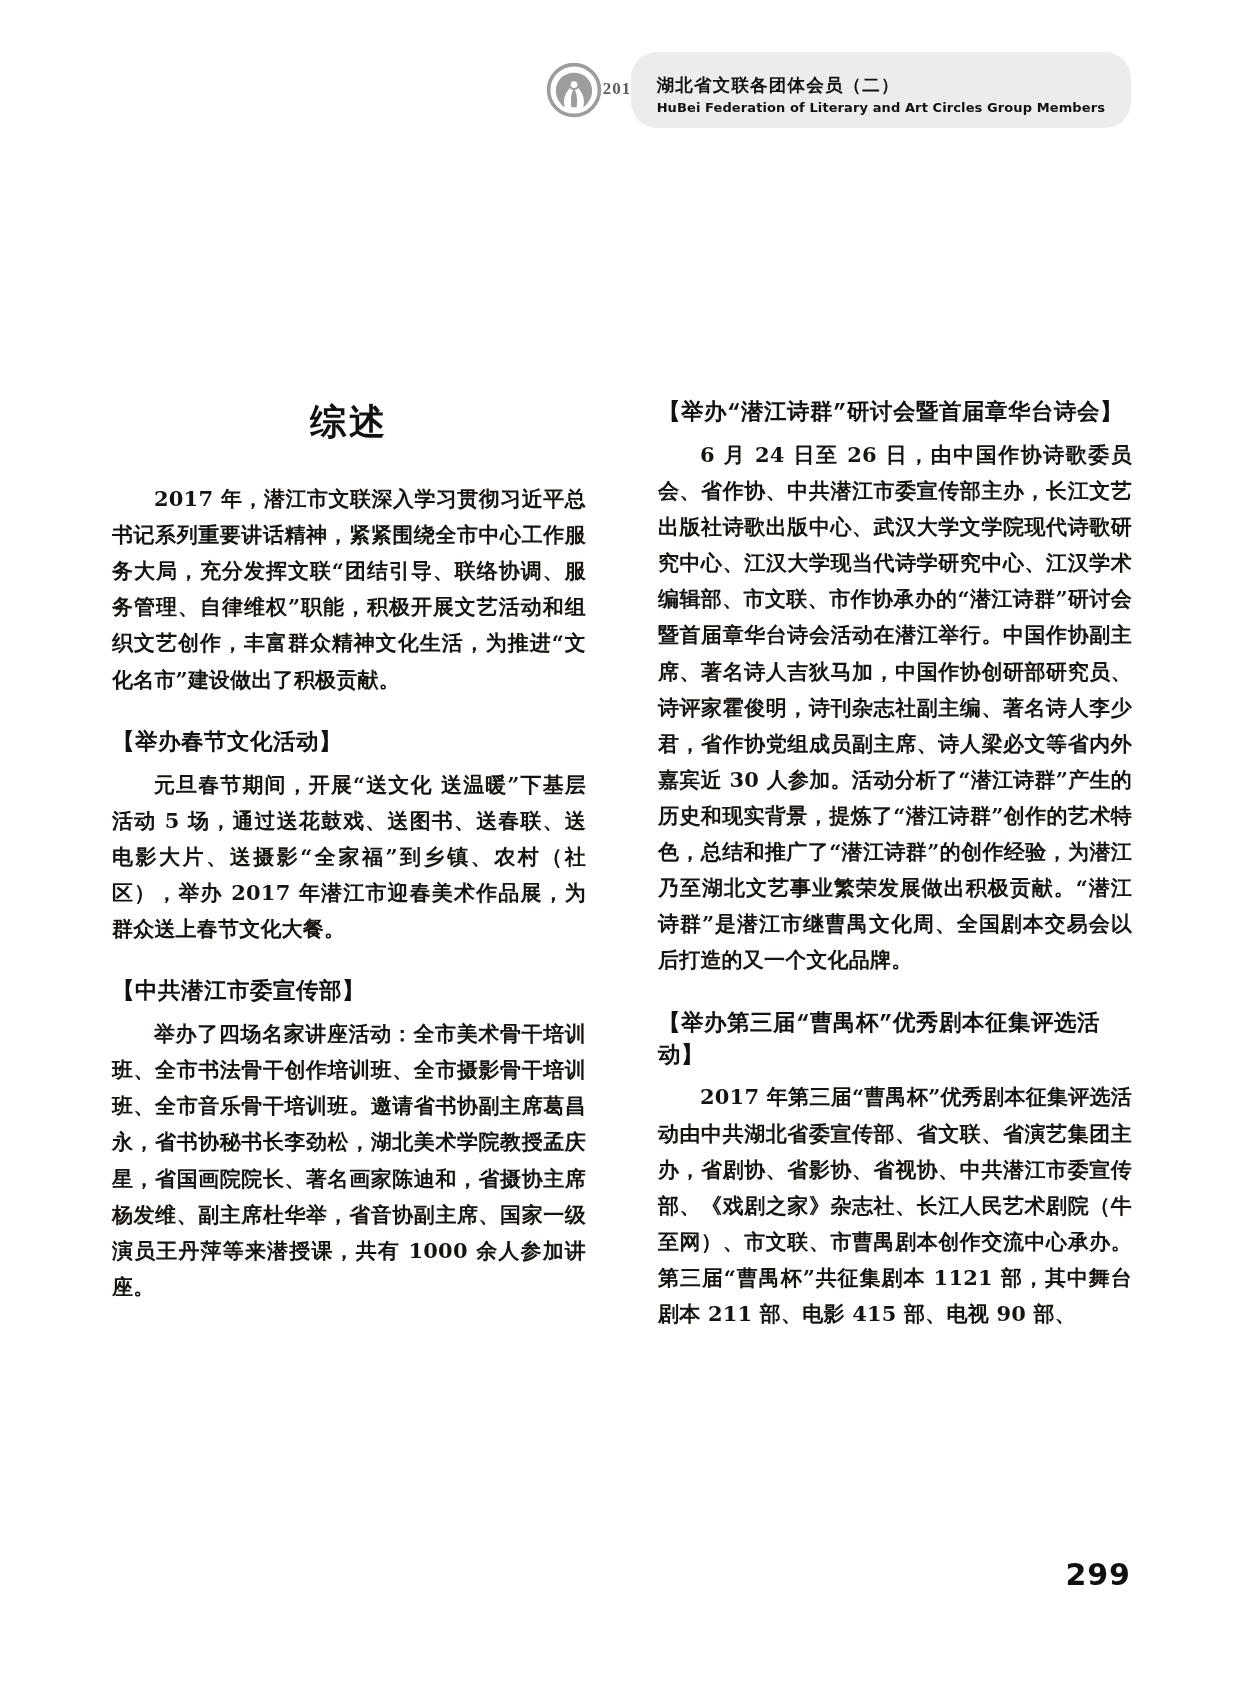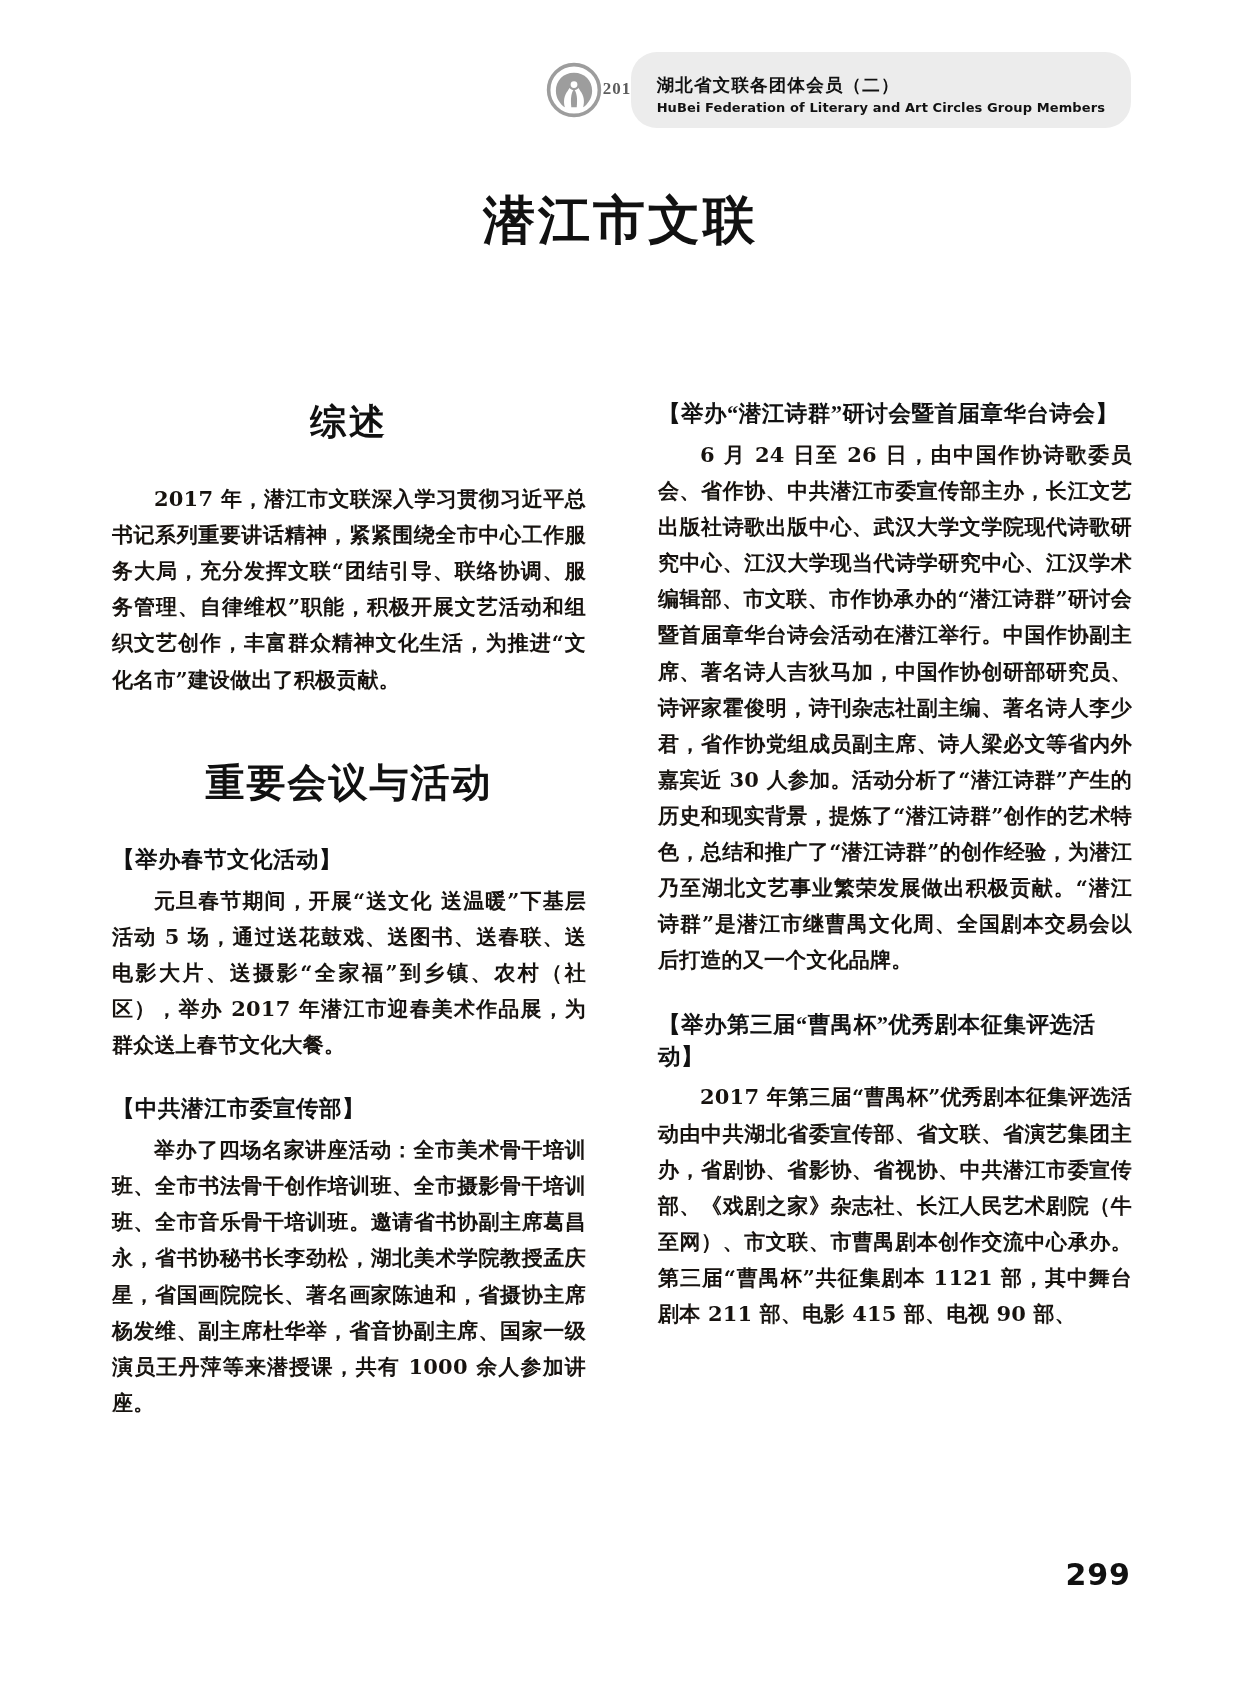--- a/index.html
+++ b/index.html
@@ -112,21 +112,21 @@
   .section-title-2 {
     text-align: center;
     font-family: "DejaVu Sans", "Liberation Sans", sans-serif;
     font-weight: bold;
     font-size: 39px;
     letter-spacing: 2px;
     color: #111111;
     margin: 58px 0 34px 0;
   }
   .sub-title {
-    font-family: Liberation Serif, serif;
+    font-family: Liberation Mono, monospace;
     font-weight: bold;
     font-size: 22.5px;
     letter-spacing: 0.5px;
     color: #111111;
     margin: 30px 0 6px 0;
     line-height: 1.42;
   }
   .sub-title:first-child {
     margin-top: 0;
   }
@@ -171,29 +171,27 @@
         </svg>
       </div>
       <div class="logo-year">2018</div>
     </div>
     <div class="header-banner">
       <div class="header-cn">湖北省文联各团体会员（二）</div>
       <div class="header-en">HuBei Federation of Literary and Art Circles Group Members</div>
     </div>
   </div>
 
-  <div class="page-title">潜江市文联</div>
 
   <div class="columns">
 
     <div class="col">
       <h2 class="section-title-1">综述</h2>
       <p class="body">2017 年，潜江市文联深入学习贯彻习近平总书记系列重要讲话精神，紧紧围绕全市中心工作服务大局，充分发挥文联“团结引导、联络协调、服务管理、自律维权”职能，积极开展文艺活动和组织文艺创作，丰富群众精神文化生活，为推进“文化名市”建设做出了积极贡献。</p>
 
-      <h2 class="section-title-2">重要会议与活动</h2>
 
       <h3 class="sub-title">【举办春节文化活动】</h3>
       <p class="body">元旦春节期间，开展“送文化 送温暖”下基层活动 5 场，通过送花鼓戏、送图书、送春联、送电影大片、送摄影“全家福”到乡镇、农村（社区），举办 2017 年潜江市迎春美术作品展，为群众送上春节文化大餐。</p>
 
       <h3 class="sub-title">【中共潜江市委宣传部】</h3>
       <p class="body">举办了四场名家讲座活动：全市美术骨干培训班、全市书法骨干创作培训班、全市摄影骨干培训班、全市音乐骨干培训班。邀请省书协副主席葛昌永，省书协秘书长李劲松，湖北美术学院教授孟庆星，省国画院院长、著名画家陈迪和，省摄协主席杨发维、副主席杜华举，省音协副主席、国家一级演员王丹萍等来潜授课，共有 1000 余人参加讲座。</p>
     </div>
 
     <div class="col">
       <h3 class="sub-title">【举办“潜江诗群”研讨会暨首届章华台诗会】</h3>

